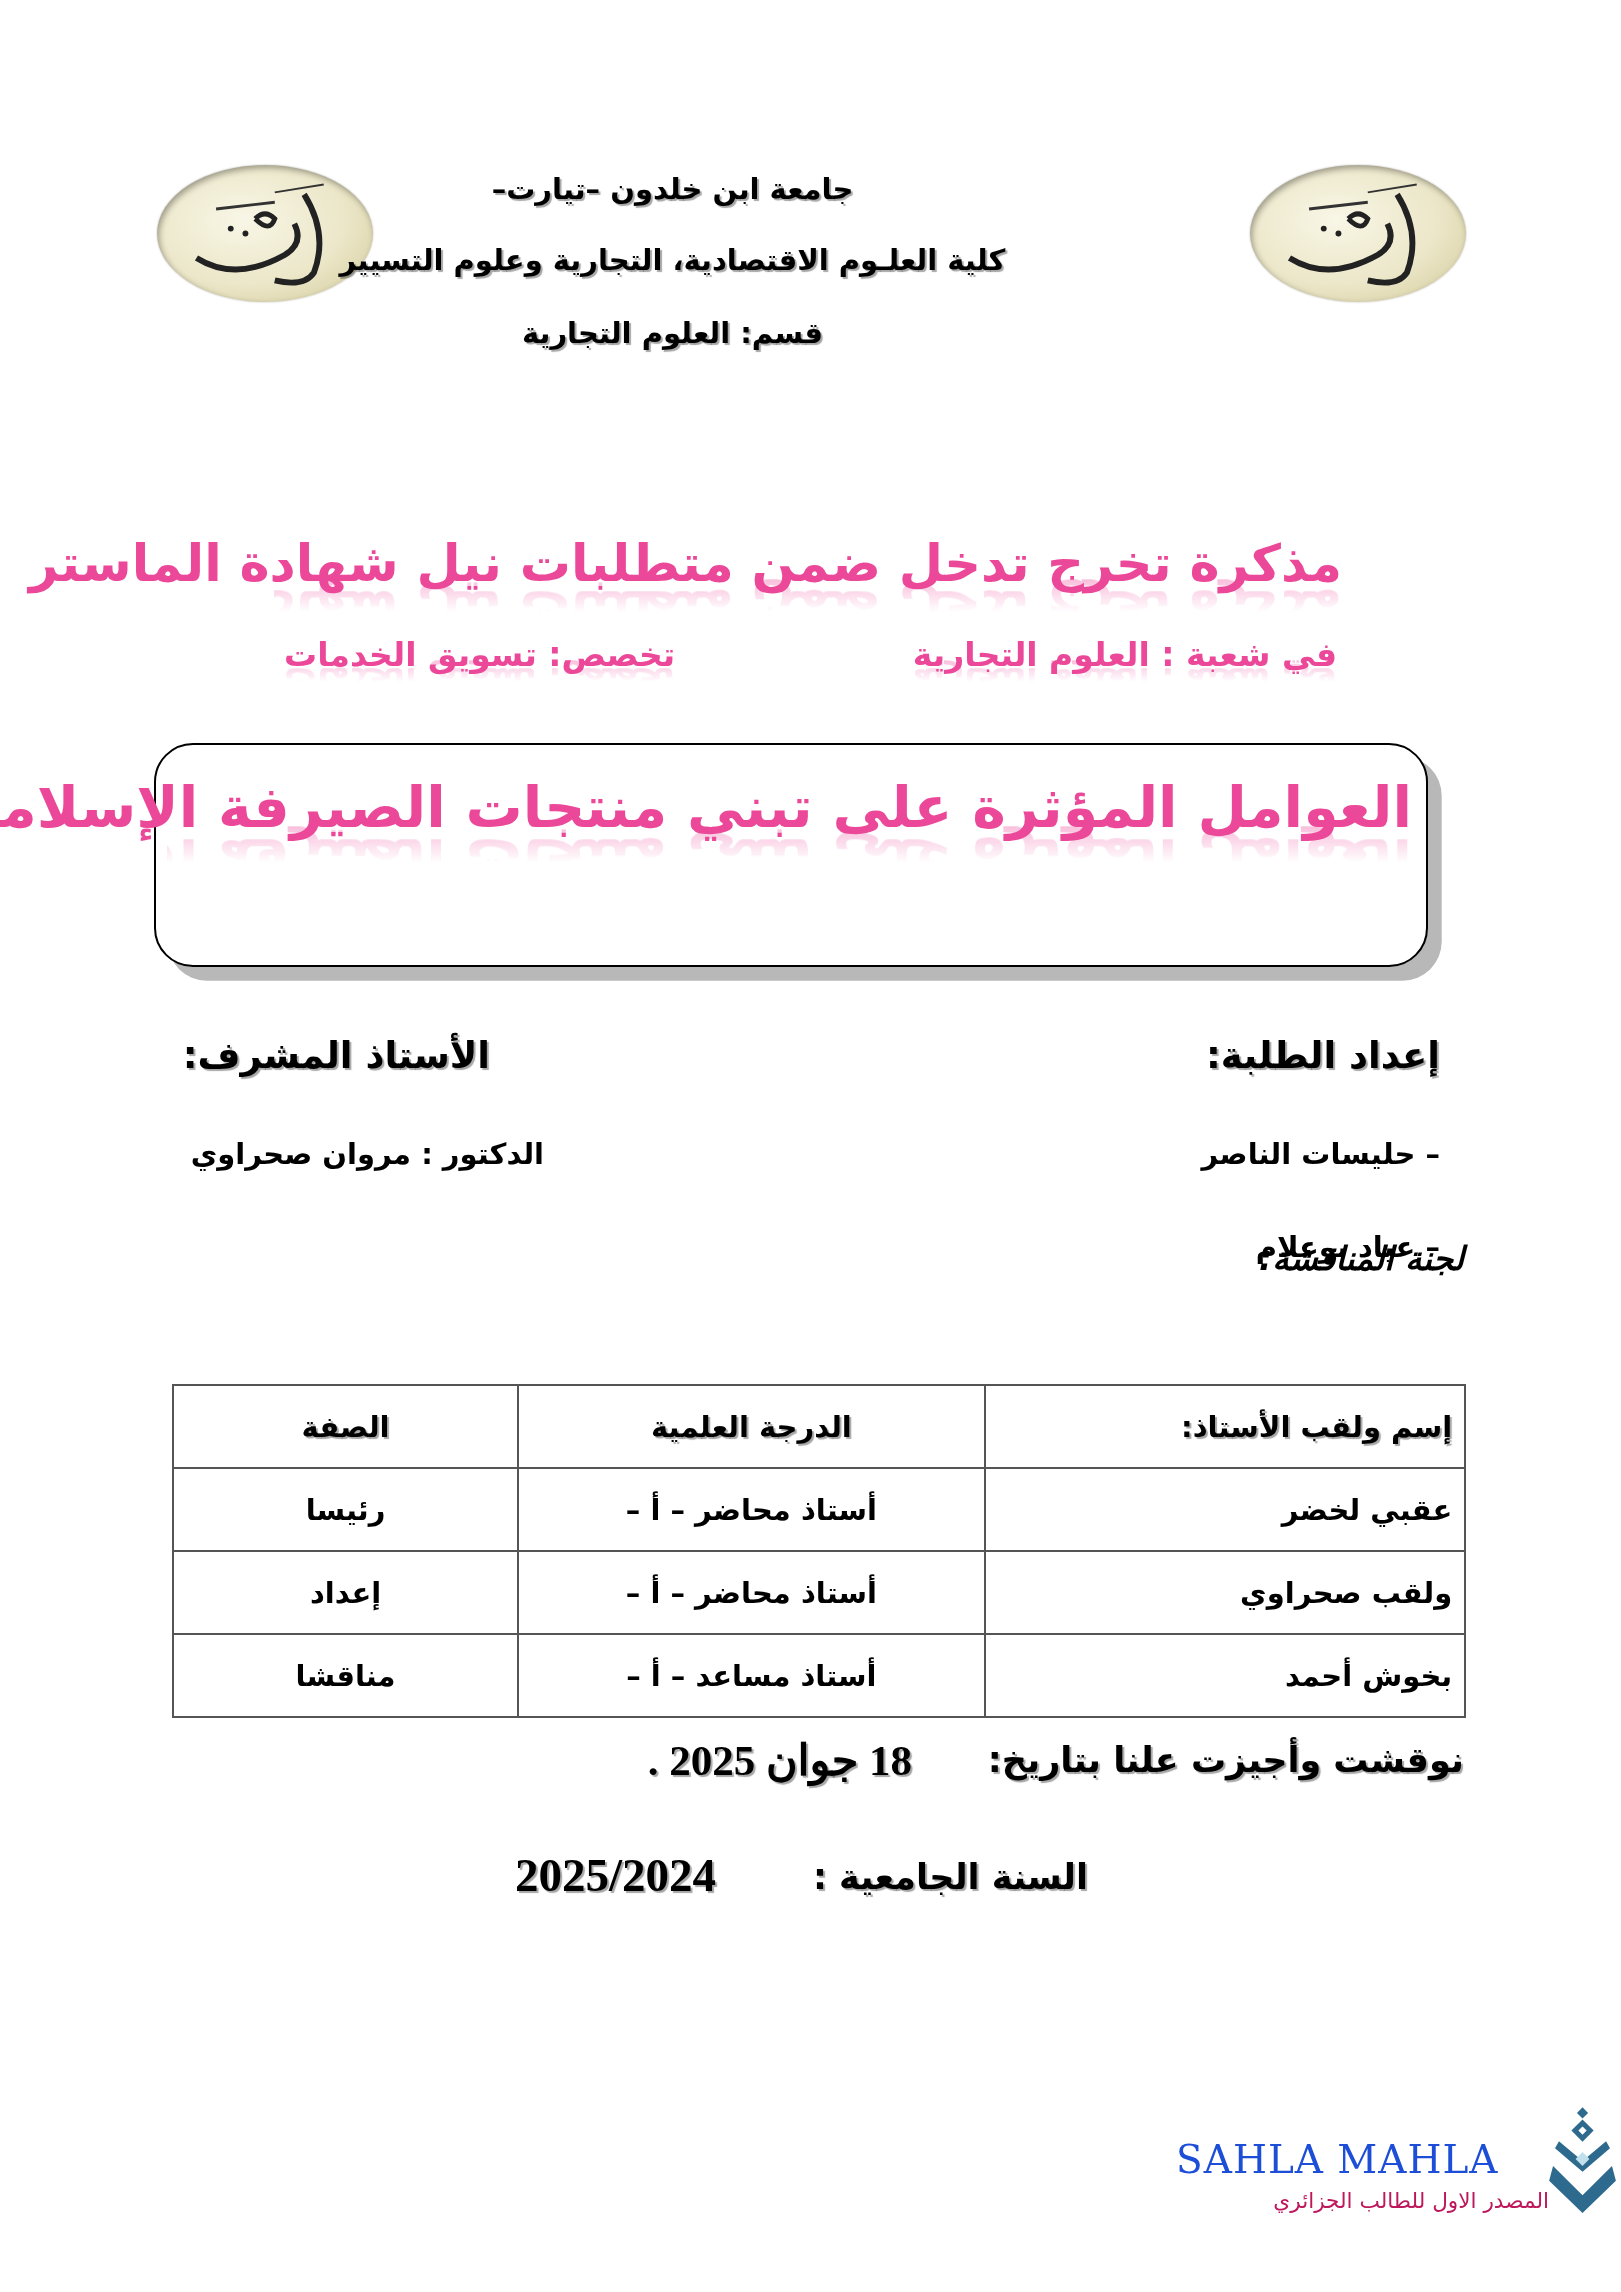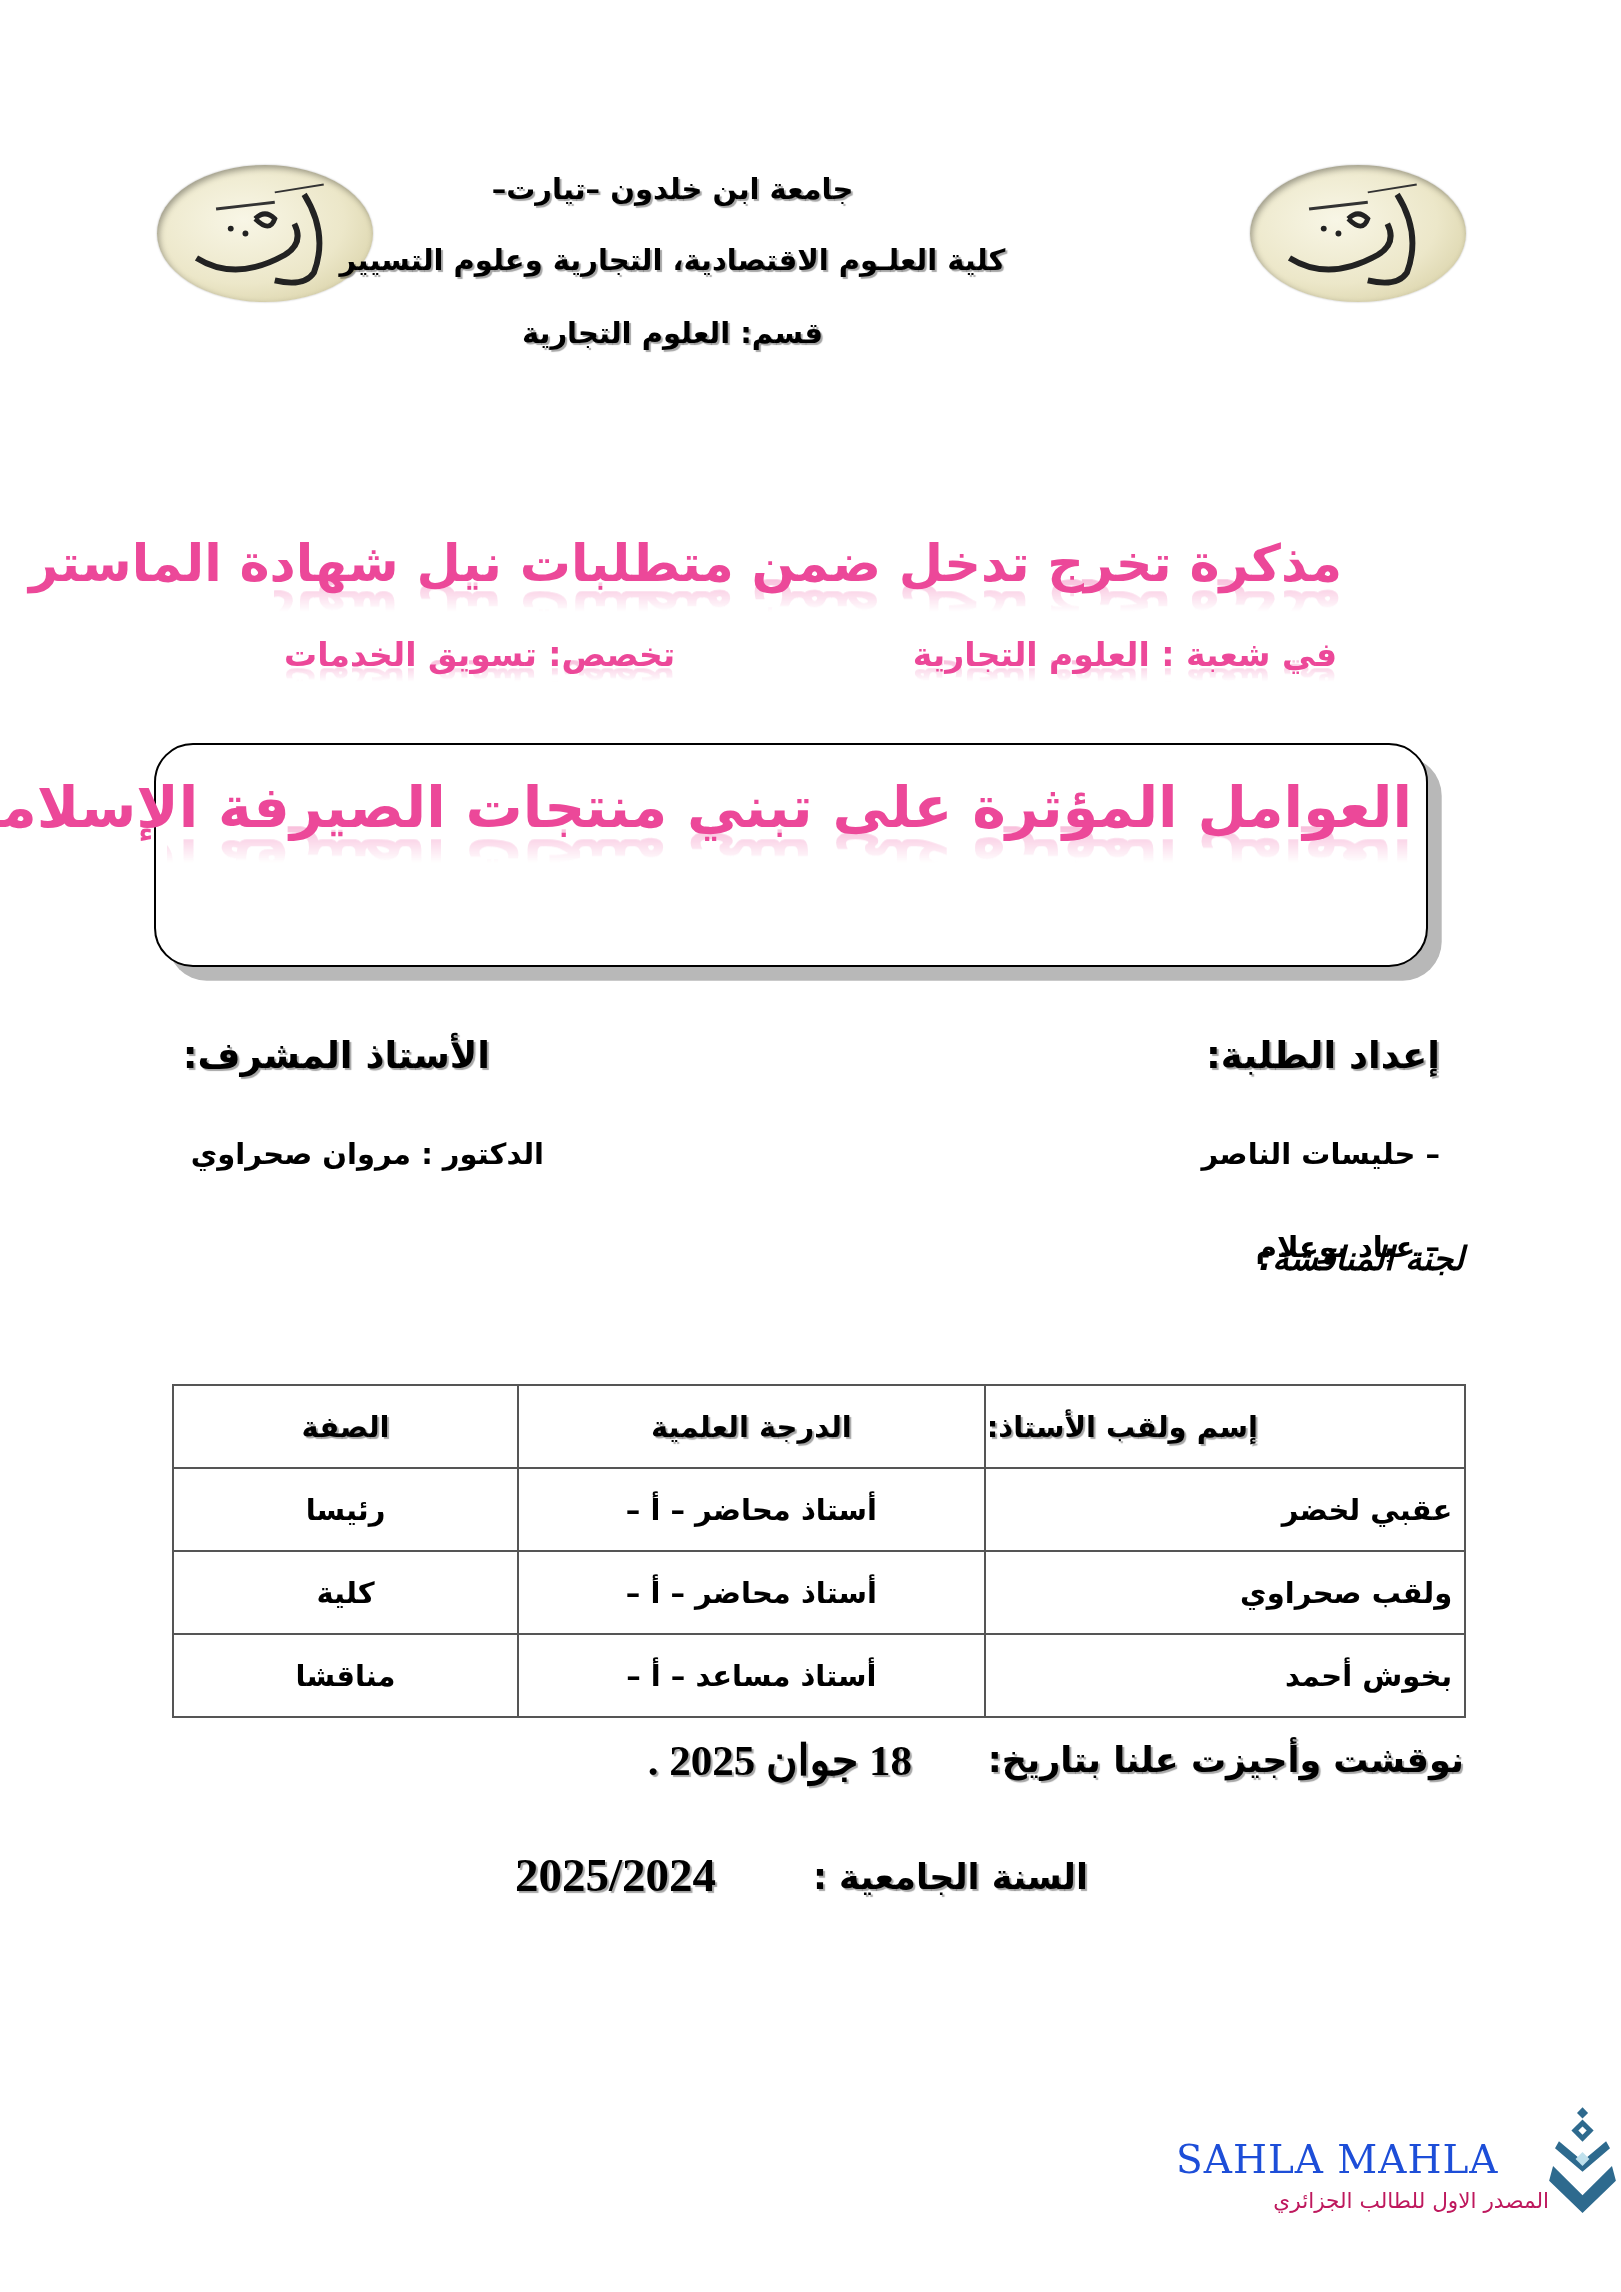--- a/index.html
+++ b/index.html
@@ -43,21 +43,21 @@
     position: absolute; left: 172px; top: 1384px; width: 1294px;
     border-collapse: collapse; direction: rtl;
   }
   table.jury td {
     border: 2px solid #555; height: 79px;
     font-size: 29px; font-weight: bold; vertical-align: middle;
   }
   table.jury td.c-name { width: 400px; text-align: right; padding-right: 11.8px; }
   table.jury td.c-grade { width: 399px; text-align: center; }
   table.jury td.c-role { width: 294px; text-align: center; }
-  table.jury tr.head td.c-name { text-align: left; }
+  table.jury tr.head td.c-name { text-align: right; }
 
   .watermark-en {
     font-family: "DejaVu Serif", "Liberation Serif", serif;
     color: #1d4ed8; font-size: 39px; letter-spacing: 1px;
   }
   .watermark-ar { color: #be185d; font-size: 21.6px; }
 </style>
 </head>
 <body>
 
@@ -115,21 +115,21 @@
     <td class="c-role shadowed">الصفة</td>
   </tr>
   <tr>
     <td class="c-name">عقبي لخضر</td>
     <td class="c-grade">أستاذ محاضر – أ –</td>
     <td class="c-role">رئيسا</td>
   </tr>
   <tr>
     <td class="c-name">ولقب صحراوي</td>
     <td class="c-grade">أستاذ محاضر – أ –</td>
-    <td class="c-role">كلية</td>
+    <td class="c-role">إعداد</td>
   </tr>
   <tr>
     <td class="c-name">بخوش أحمد</td>
     <td class="c-grade">أستاذ مساعد – أ –</td>
     <td class="c-role">مناقشا</td>
   </tr>
 </tbody>
   </table>
 
 <div class="abs rtl bold shadowed" style="right:157px; top:1740px; font-size:35px; white-space:nowrap;">نوقشت وأجيزت علنا بتاريخ:</div>

